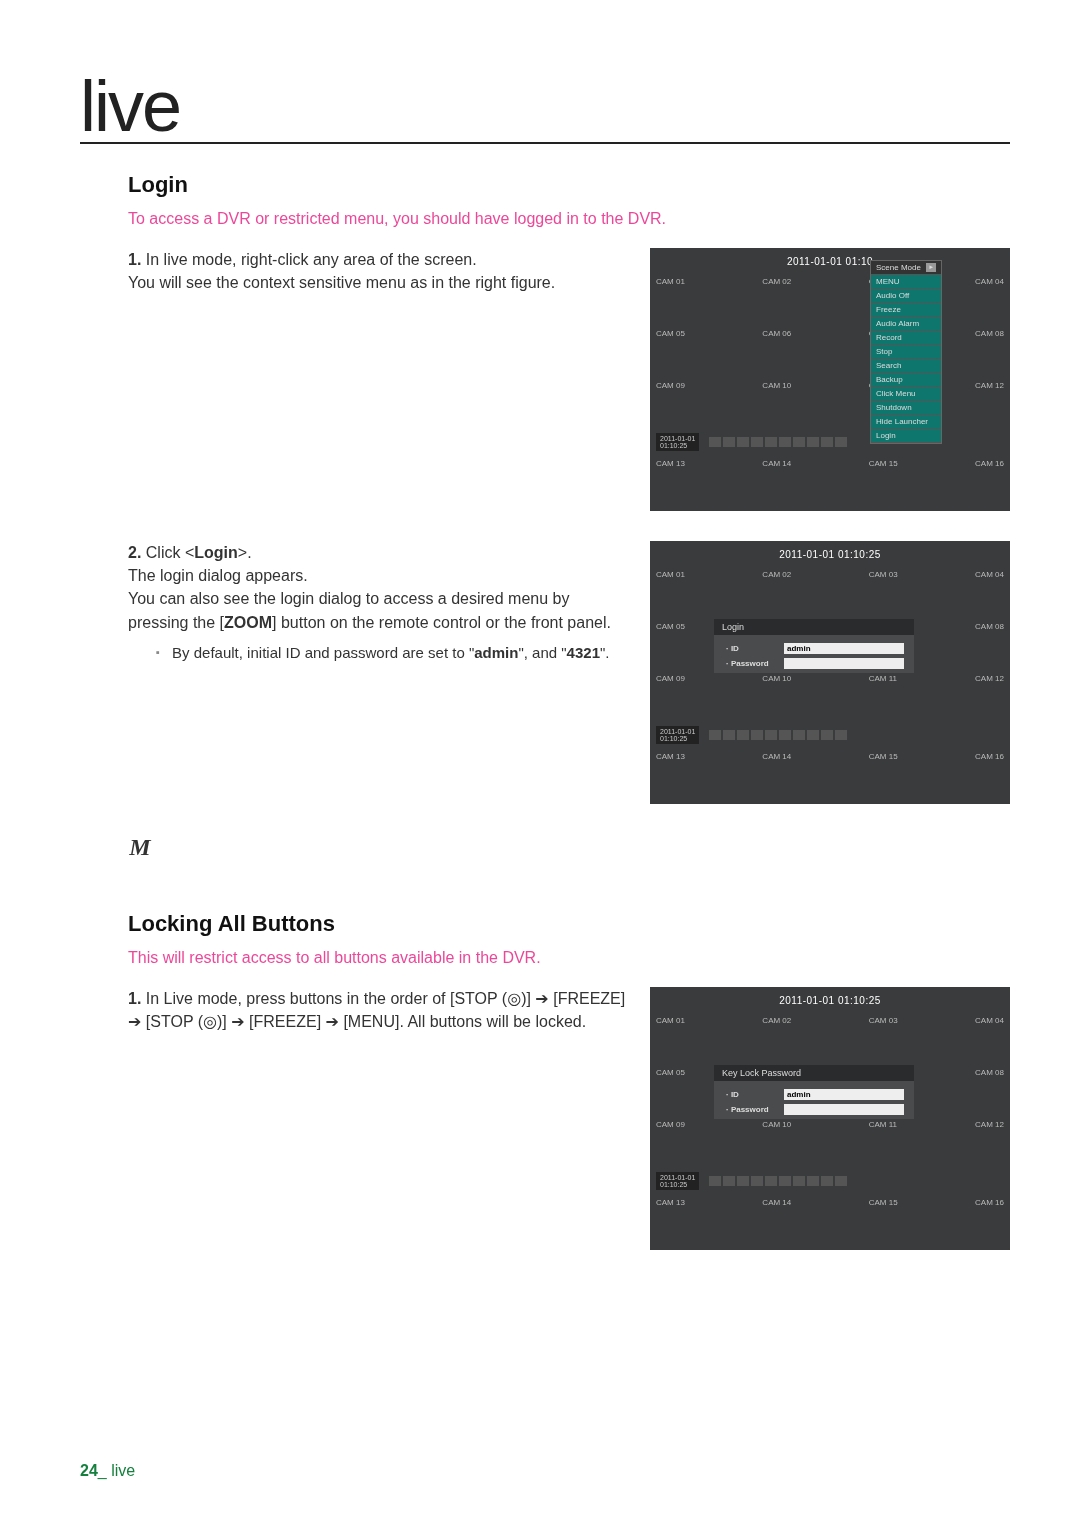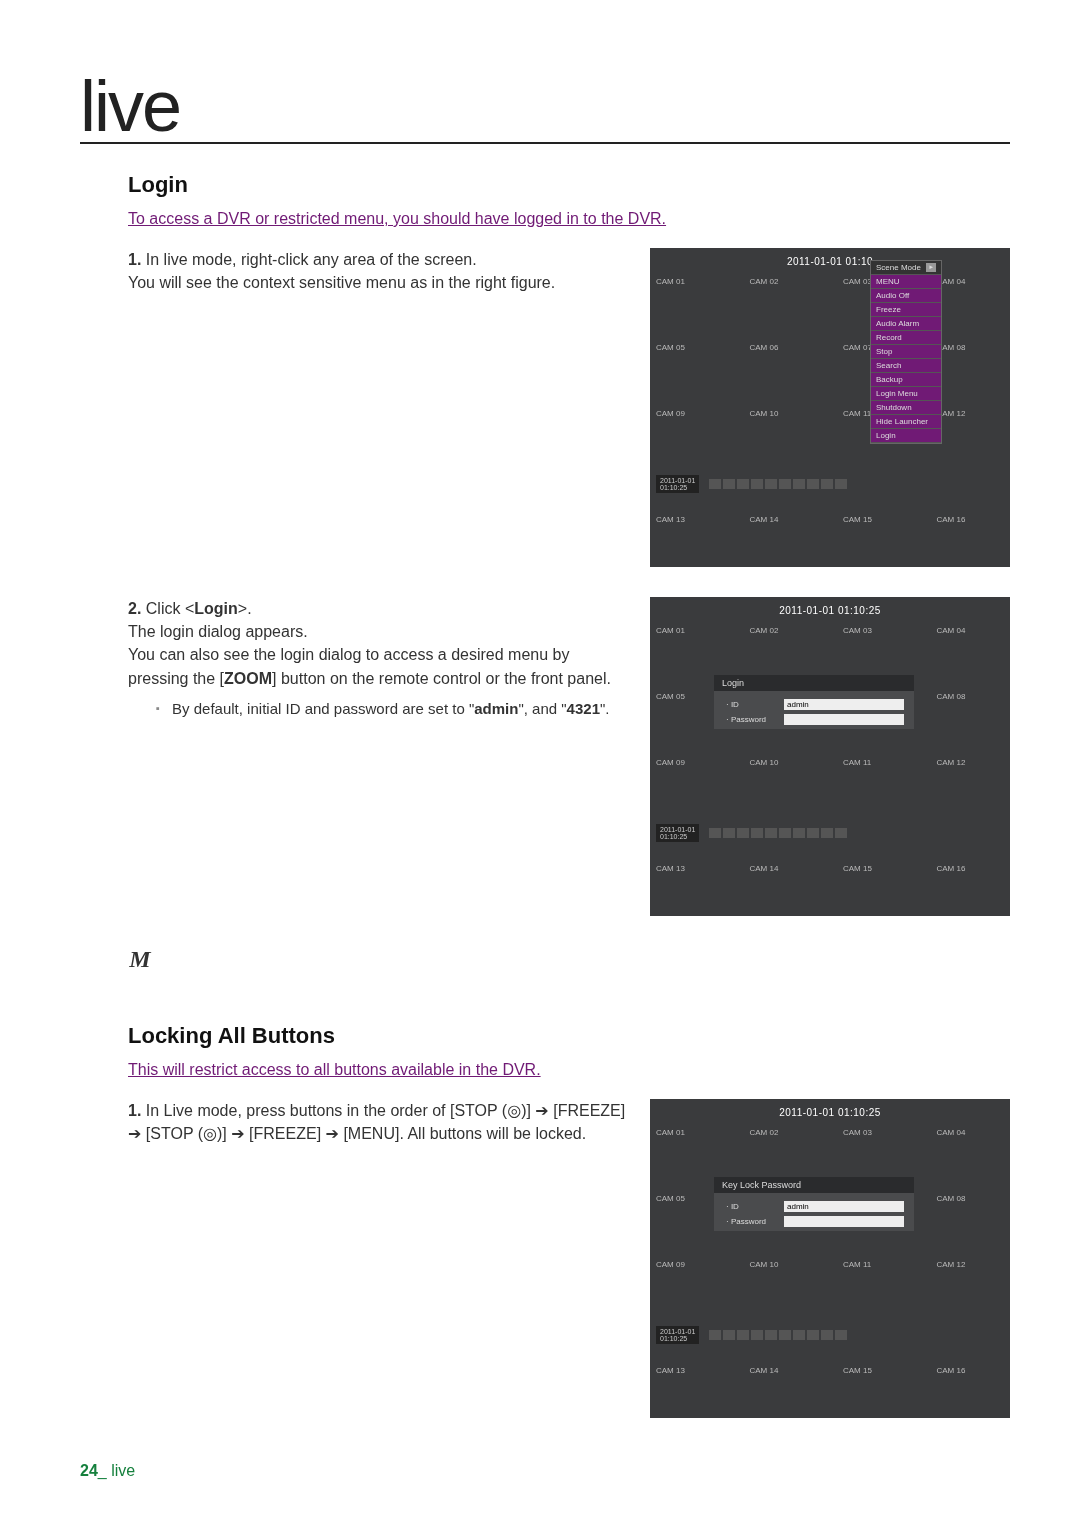--- a/index.html
+++ b/index.html
@@ -27,23 +27,22 @@
     padding-left: 48px;
   }
   .section-heading {
     font-size: 22px;
     font-weight: bold;
     color: #111;
     margin-bottom: 12px;
   }
   .section-intro {
     font-size: 16px;
-    color: #701a75;
+    color: #ec4899;
     margin-bottom: 20px;
-    text-decoration: underline;
   }
   .step-row {
     display: flex;
     gap: 20px;
     margin-bottom: 30px;
   }
   .step-text {
     flex: 1;
     font-size: 16px;
     line-height: 1.45;
@@ -95,22 +94,22 @@
     padding: 8px 0 4px 0;
   }
   .dvr-clock {
     text-align: center;
     font-size: 10px;
     margin-bottom: 6px;
     letter-spacing: 0.5px;
   }
   .dvr-grid {
     display: grid;
-    grid-template-columns: repeat(4, 1fr);
-    gap: 14px;
+    grid-template-columns: repeat(3, 1fr);
+    gap: 0;
   }
   .dvr-cell {
     height: 52px;
     padding: 4px 6px;
     border: 0;
     font-size: 8px;
     color: #bbb;
     text-align: left;
   }
   .launcher-bar {
@@ -135,21 +134,21 @@
   .launcher-icons span {
     width: 12px; height: 10px;
     background: #555;
     display: inline-block;
   }
   .context-menu {
     position: absolute;
     top: 12px;
     right: 68px;
     width: 72px;
-    background: #701a75;
+    background: #0f766e;
     border: 1px solid #666;
   }
   .context-menu div {
     font-size: 8px;
     padding: 2px 5px;
     color: #ddd;
     border-bottom: 1px solid #555;
   }
   .context-menu .hdr {
     display: flex;
@@ -171,20 +170,21 @@
   .dialog-title {
     background: #2a2b2d;
     font-size: 9px;
     padding: 3px 8px;
     color: #ddd;
   }
   .dialog-body {
     padding: 8px 10px 0 12px;
     font-size: 8px;
     color: #ddd;
+    font-weight: bold;
   }
   .dialog-row {
     display: flex;
     align-items: center;
     margin-bottom: 4px;
   }
   .dialog-row .lbl { width: 58px; }
   .dialog-row .inp {
     flex: 1;
     background: #eee;
@@ -262,21 +262,21 @@
             <span>▸</span>
         </div>
         <div>MENU</div>
         <div>Audio Off</div>
         <div>Freeze</div>
         <div>Audio Alarm</div>
         <div>Record</div>
         <div>Stop</div>
         <div>Search</div>
         <div>Backup</div>
-        <div>Login Menu</div>
+        <div>Click Menu</div>
         <div>Shutdown</div>
         <div>Hide Launcher</div>
         <div>Login</div>
       </div>
     </div>
   </div>
 
   <div class="step-row">
     <div class="step-text">
       <span class="num">2.</span>

